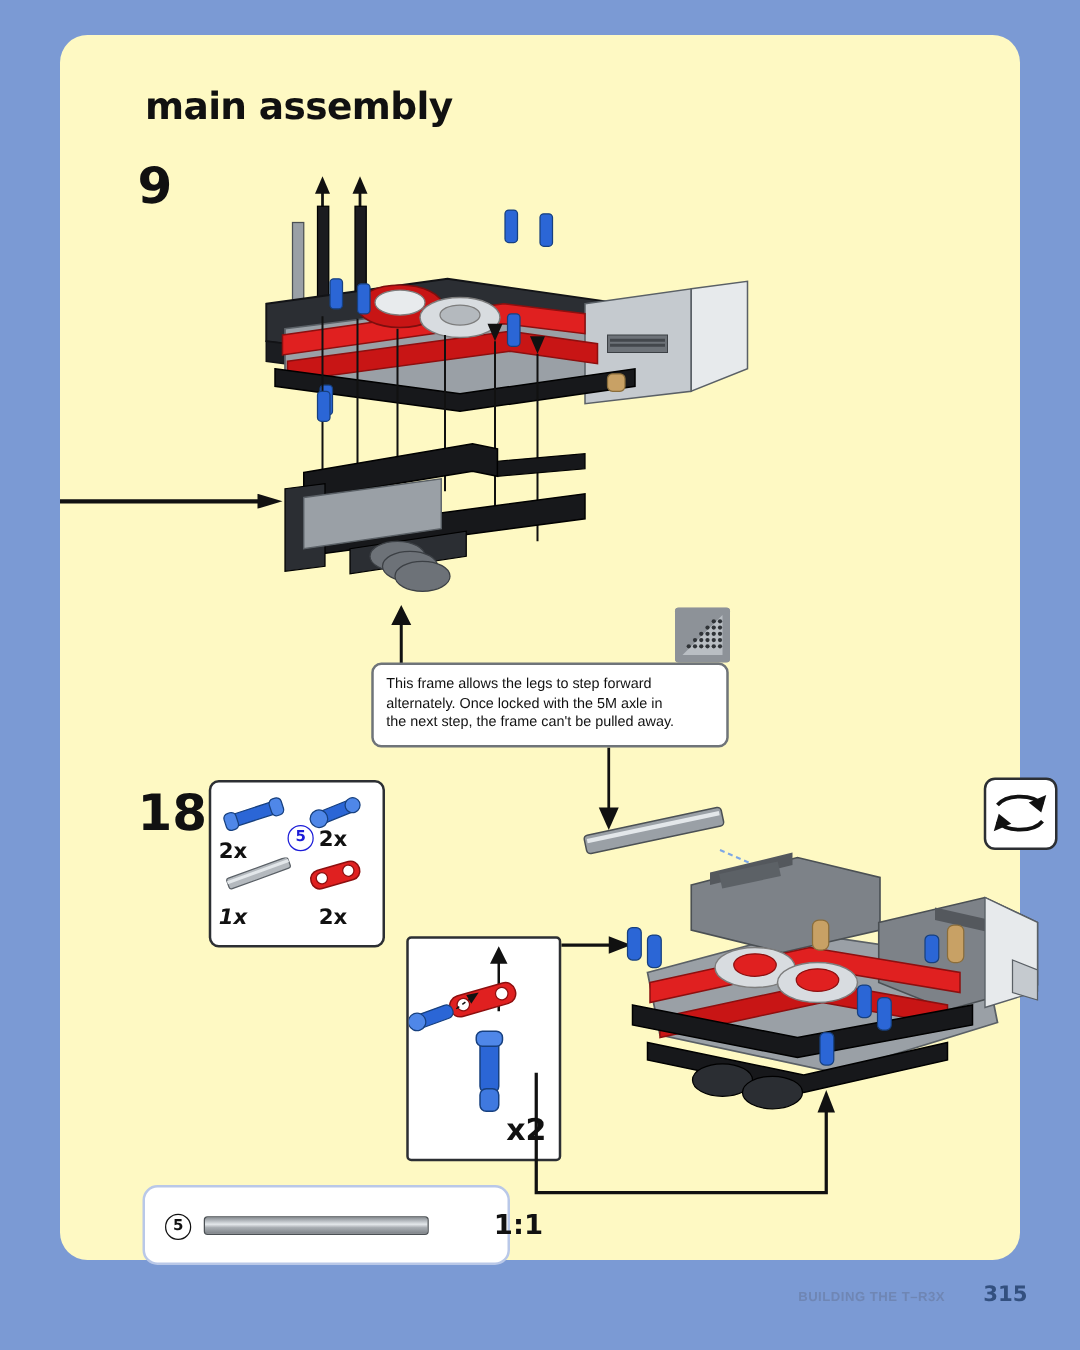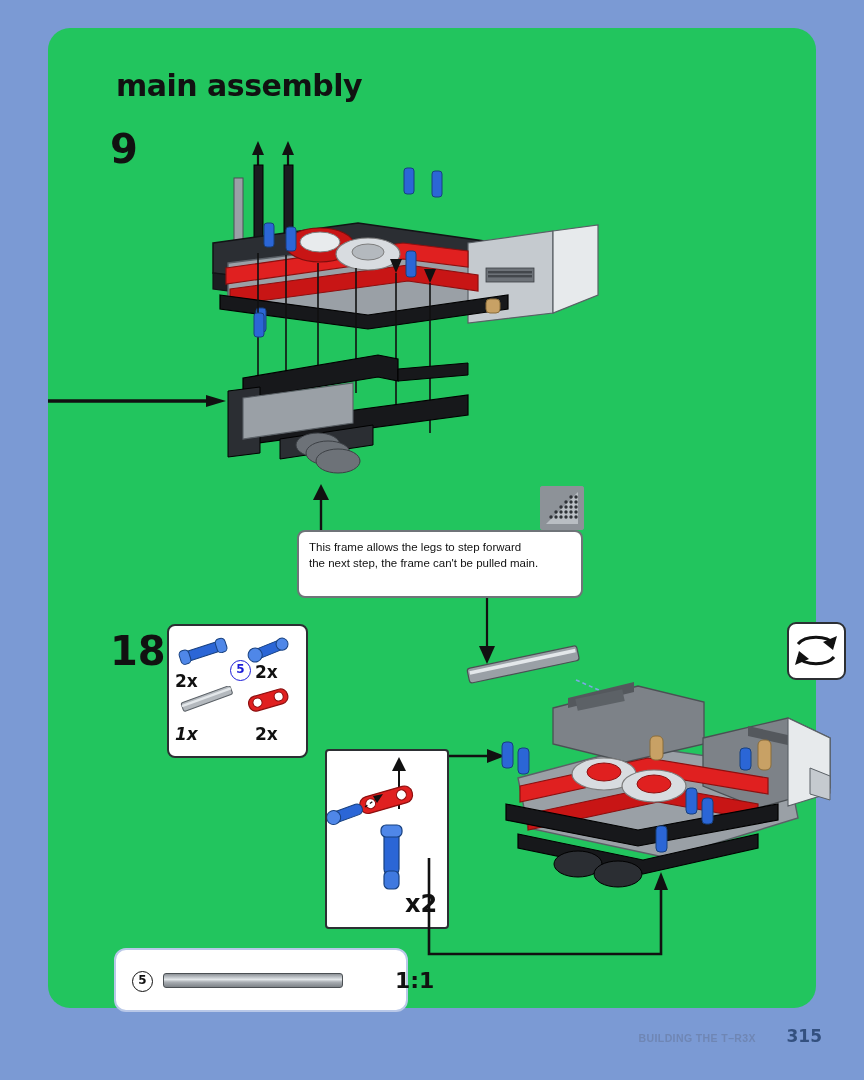--- a/index.html
+++ b/index.html
@@ -13,21 +13,21 @@
     font-family: "Liberation Sans", sans-serif;
     overflow: hidden;
     position: relative;
   }
   .page {
     position: absolute;
     left: 48px;
     top: 28px;
     width: 768px;
     height: 980px;
-    background: #22c55e;
+    background: #fef9c3;
     border-radius: 22px;
   }
   .page-title {
     position: absolute;
     left: 68px;
     top: 40px;
     font-size: 30px;
     font-weight: bold;
     color: #111;
     letter-spacing: -0.5px;
@@ -335,21 +335,22 @@
           <circle cx="21" cy="31" r="1.7"></circle>
           <circle cx="26" cy="31" r="1.7"></circle>
           <circle cx="31" cy="31" r="1.7"></circle>
           <circle cx="36" cy="31" r="1.7"></circle>
       </g>
     </svg>
   </div>
 
   <div class="callout">
     <p>This frame allows the legs to step forward</p>
-    <p>the next step, the frame can't be pulled main.</p>
+    <p>alternately. Once locked with the 5M axle in</p>
+    <p>the next step, the frame can't be pulled away.</p>
   </div>
 
   <svg style="position:absolute;left:427px;top:570px;" width="24" height="70">
     <path d="M12 0 L12 54" stroke="#111" stroke-width="2.2" fill="none"></path>
     <polygon points="12,66 4,48 20,48" fill="#111"></polygon>
   </svg>
 
   <div class="step-num" id="step10num">18</div>
 
   <div class="parts-box">

